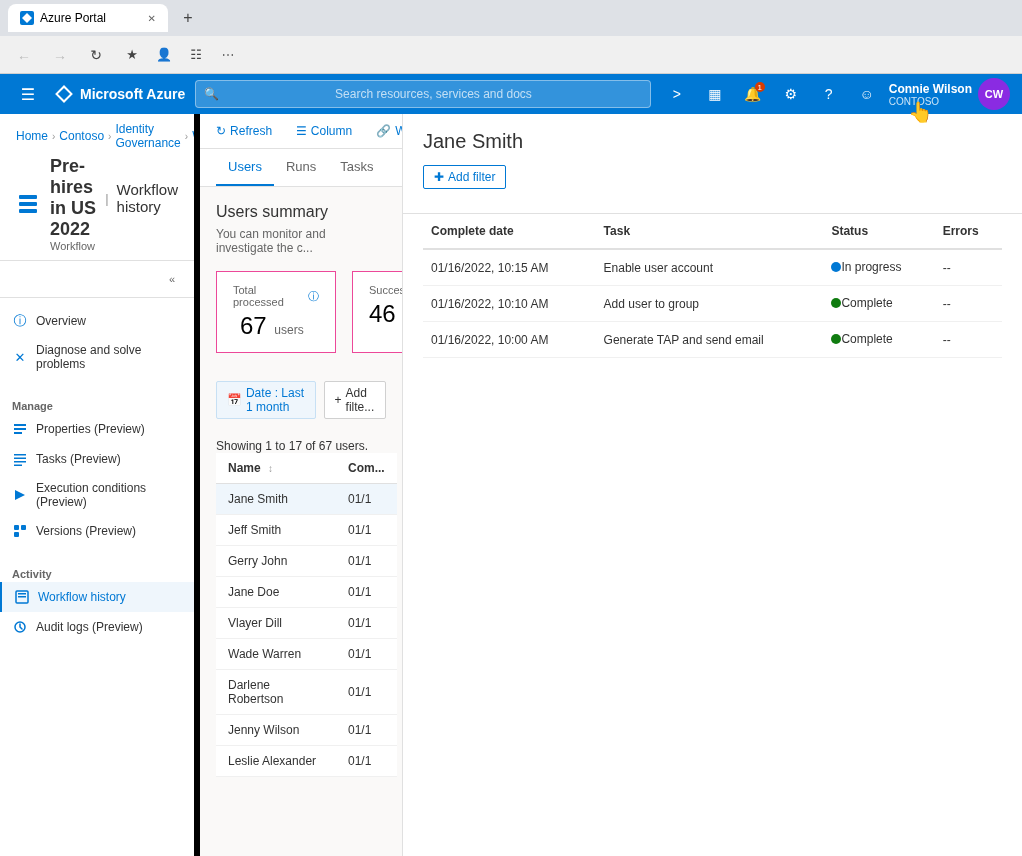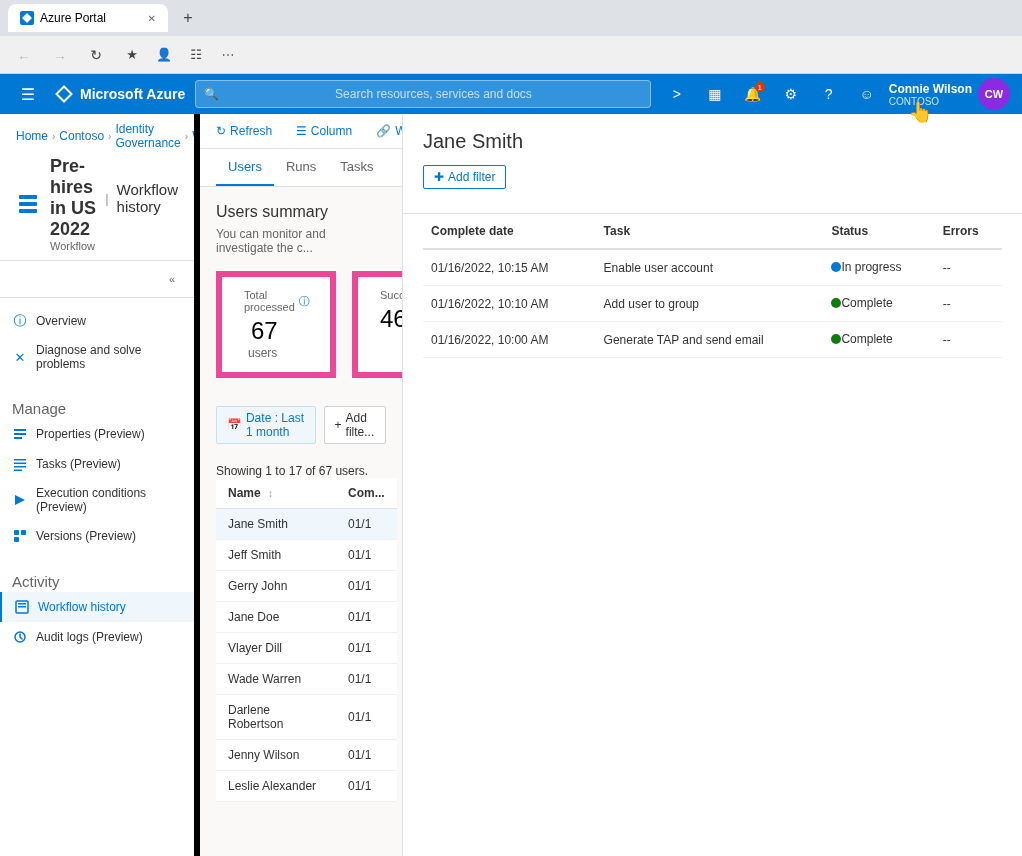--- a/index.html
+++ b/index.html
@@ -34,21 +34,21 @@
     .user-info { color: white; font-size: 11px; cursor: pointer; }
     .user-info .user-name { font-weight: 600; font-size: 12px; }
     .user-info .user-org { font-size: 10px; opacity: 0.8; }
 
     
     .main-layout { display: flex; height: calc(856px - 36px - 38px - 40px); }
 
     
     .sidebar { width: 200px; background: white; border-right: 6px solid #000000; overflow-y: auto; flex-shrink: 0; }
     .sidebar-section { padding: 8px 0; }
-    .sidebar-label { font-size: 15px; font-weight: 400; color: #666; padding: 6px 12px 2px; text-transform: none; }
+    .sidebar-label { font-size: 11px; font-weight: 700; color: #666; padding: 6px 12px 2px; text-transform: none; }
     .sidebar-item { display: flex; align-items: center; gap: 8px; padding: 7px 12px; cursor: pointer; color: #333; font-size: 12px; }
     .sidebar-item.active { background: #eff6fc; color: #0078d4; border-left: 2px solid #0078d4; }
     .sidebar-item .icon { width: 16px; height: 16px; display: flex; align-items: center; justify-content: center; flex-shrink: 0; color: #0078d4; font-size: 13px; }
 
     
     .breadcrumb-area { background: white; padding: 8px 16px 0; border-bottom: 1px solid #e0e0e0; }
     .breadcrumb { display: flex; align-items: center; gap: 4px; font-size: 12px; color: #0078d4; margin-bottom: 6px; }
     .breadcrumb span { cursor: pointer; }
     .breadcrumb .sep { color: #999; font-size: 10px; }
     .page-title-area { display: flex; align-items: center; gap: 10px; padding-bottom: 8px; }
@@ -66,21 +66,21 @@
 
     .tabs { background: white; display: flex; padding: 0 16px; border-bottom: 1px solid #e0e0e0; }
     .tab { padding: 10px 12px; font-size: 13px; cursor: pointer; color: #666; border-bottom: 2px solid transparent; }
     .tab.active { color: #0078d4; border-bottom: 2px solid #0078d4; font-weight: 500; }
 
     .panel-content { padding: 16px; }
     .section-title { font-size: 16px; font-weight: 400; color: #333; margin-bottom: 6px; }
     .section-desc { font-size: 12px; color: #666; margin-bottom: 16px; }
 
     .stats-row { display: flex; gap: 16px; margin-bottom: 20px; }
-    .stat-card { background: white; border: 6px solid #ec4899; padding: 12px 22px; min-width: 120px; }
+    .stat-card { background: white; border: 1px solid #ec4899; padding: 12px 16px; min-width: 120px; }
     .stat-label { font-size: 11px; color: #666; display: flex; align-items: center; gap: 4px; margin-bottom: 4px; }
 
     .filter-row { display: flex; align-items: center; gap: 8px; margin-bottom: 12px; padding: 8px 0; }
     .filter-btn { display: flex; align-items: center; gap: 4px; padding: 4px 10px; border: 1px solid #d0d0d0; background: white; border-radius: 2px; cursor: pointer; font-size: 12px; color: #333; }
     .filter-tag { display: flex; align-items: center; gap: 4px; padding: 4px 10px; background: #eff6fc; border: 1px solid #c7e0f4; border-radius: 2px; font-size: 12px; color: #0078d4; }
 
     .showing-text { font-size: 12px; color: #333; margin-bottom: 0; }
 
     .data-table { width: 100%; border-collapse: collapse; background: white; }
     .data-table th { text-align: left; padding: 8px 12px; font-size: 12px; font-weight: 600; color: #333; border-bottom: 1px solid #e0e0e0; white-space: nowrap; }

